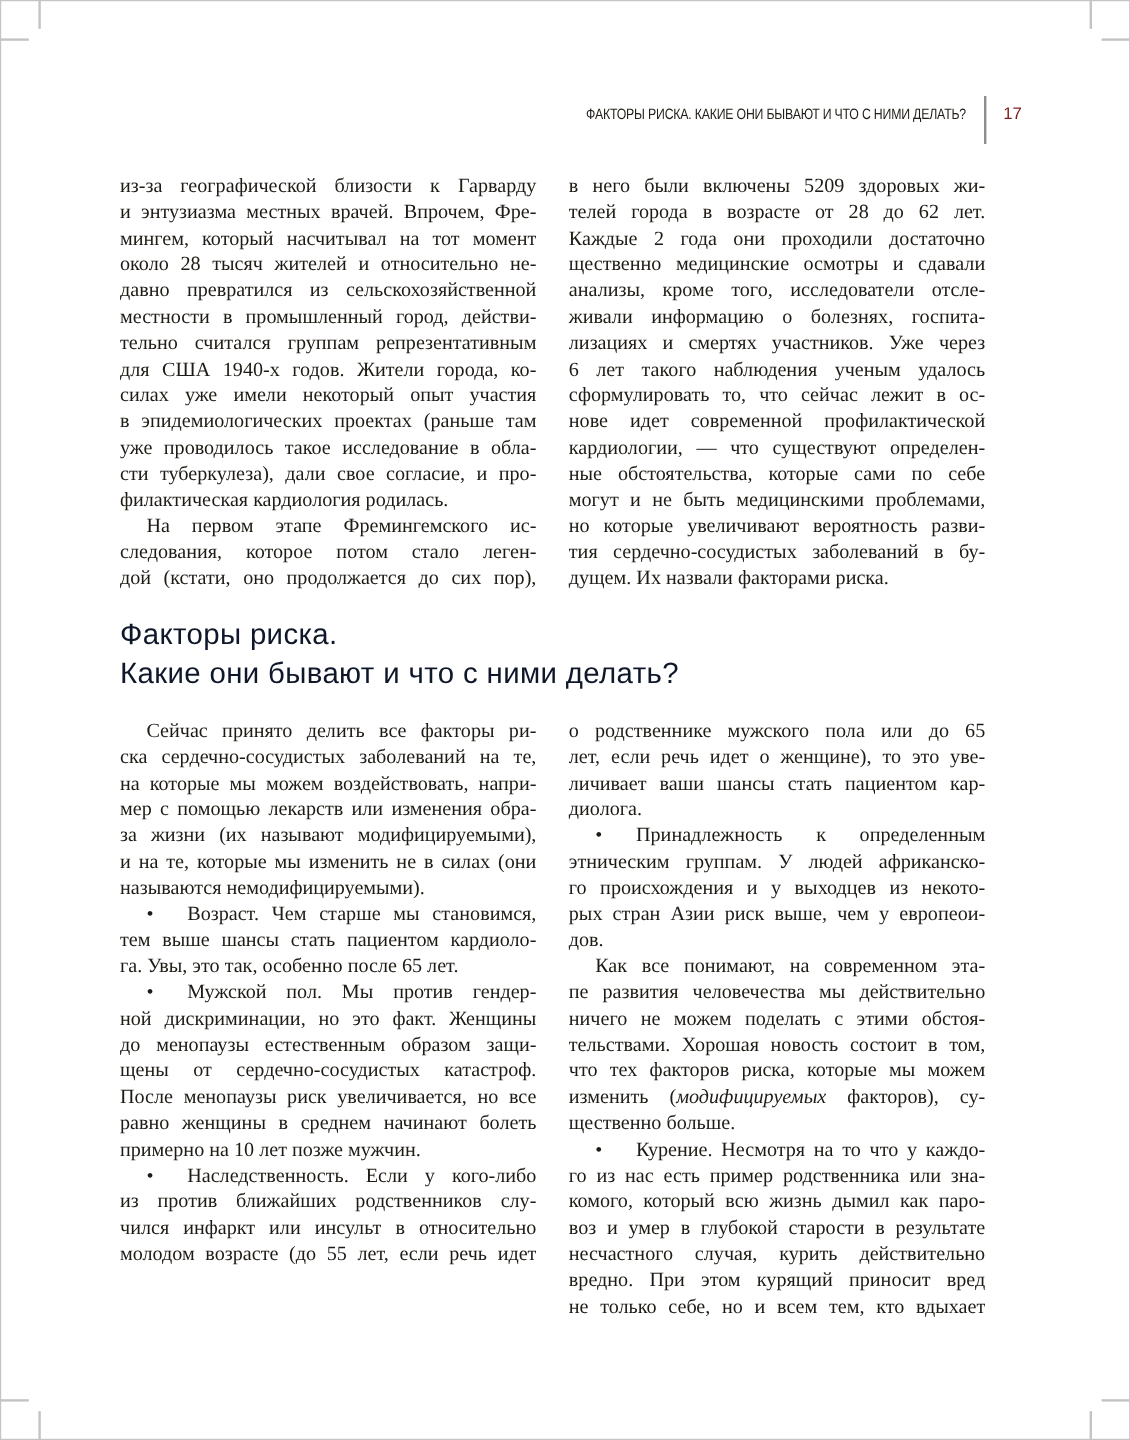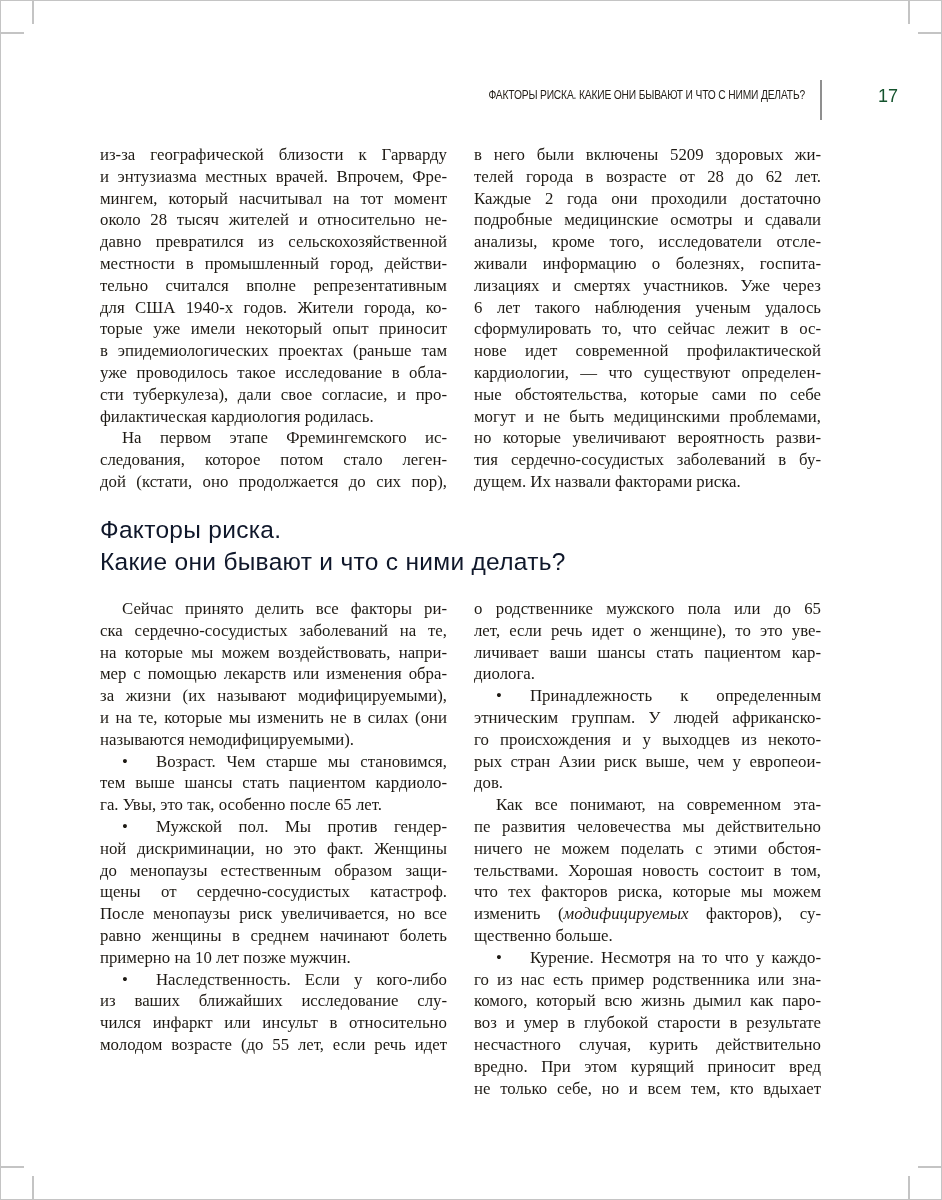--- a/index.html
+++ b/index.html
@@ -14,21 +14,21 @@
       text-align: right;
       font-family: "Liberation Sans", "DejaVu Sans", sans-serif;
       font-size: 12.5px; letter-spacing: -0.2px; color: #221d16;
       transform: scaleX(0.82); transform-origin: right center;
       white-space: nowrap;
     }
     .head-rule { position: absolute; left: 820px; top: 80px; width: 2px; height: 40px; background: #8f8f8f; }
     .page-number {
       position: absolute; left: 836px; top: 86px;
       font-family: "Liberation Sans", "DejaVu Sans", sans-serif;
-      font-size: 18px; color: #14532d; margin-left: 42px;
+      font-size: 14px; color: #7f1d1d;
     }
     .col {
       position: absolute; width: 347px;
       font-size: 15.2px; line-height: 21.8px;
       text-align: justify; hyphens: manual;
       font-family: "Liberation Serif", "DejaVu Serif", serif;
       font-size: 16.8px;
     }
     .col p { margin: 0; }
     .col .line { display: block; text-align: justify; text-align-last: justify; }
@@ -63,41 +63,41 @@
 <div class="page-number">17</div>
 
 <div class="col" style="left:100px; top:144px;">
   <p>
     <span class="line">из-за географической близости к Гарварду</span>
     <span class="line">и энтузиазма местных врачей. Впрочем, Фре-</span>
     <span class="line">мингем, который насчитывал на тот момент</span>
     <span class="line">около 28 тысяч жителей и относительно не-</span>
     <span class="line">давно превратился из сельскохозяйственной</span>
     <span class="line">местности в промышленный город, действи-</span>
-    <span class="line">тельно считался вполне репрезентативным</span>
+    <span class="line">тельно считался группам репрезентативным</span>
     <span class="line">для США 1940-х годов. Жители города, ко-</span>
-    <span class="line">торые уже имели некоторый опыт приносит</span>
+    <span class="line">силах уже имели некоторый опыт участия</span>
     <span class="line">в эпидемиологических проектах (раньше там</span>
     <span class="line">уже проводилось такое исследование в обла-</span>
     <span class="line">сти туберкулеза), дали свое согласие, и про-</span>
     <span class="line last">филактическая кардиология родилась.</span>
   </p>
   <p>
     <span class="line" style="padding-left:22px;">На первом этапе Фремингемского ис-</span>
     <span class="line">следования, которое потом стало леген-</span>
     <span class="line">дой (кстати, оно продолжается до сих пор),</span>
   </p>
 </div>
 
 <div class="col" style="left:474px; top:144px;">
   <p>
     <span class="line">в него были включены 5209 здоровых жи-</span>
     <span class="line">телей города в возрасте от 28 до 62 лет.</span>
     <span class="line">Каждые 2 года они проходили достаточно</span>
-    <span class="line">подробные медицинские осмотры и сдавали</span>
+    <span class="line">щественно медицинские осмотры и сдавали</span>
     <span class="line">анализы, кроме того, исследователи отсле-</span>
     <span class="line">живали информацию о болезнях, госпита-</span>
     <span class="line">лизациях и смертях участников. Уже через</span>
     <span class="line">6 лет такого наблюдения ученым удалось</span>
     <span class="line">сформулировать то, что сейчас лежит в ос-</span>
     <span class="line">нове идет современной профилактической</span>
     <span class="line">кардиологии, — что существуют определен-</span>
     <span class="line">ные обстоятельства, которые сами по себе</span>
     <span class="line">могут и не быть медицинскими проблемами,</span>
     <span class="line">но которые увеличивают вероятность разви-</span>
@@ -133,21 +133,21 @@
     <span class="line">ной дискриминации, но это факт. Женщины</span>
     <span class="line">до менопаузы естественным образом защи-</span>
     <span class="line">щены от сердечно-сосудистых катастроф.</span>
     <span class="line">После менопаузы риск увеличивается, но все</span>
     <span class="line">равно женщины в среднем начинают болеть</span>
     <span class="line last">примерно на 10 лет позже мужчин.</span>
   </p>
 
   <p>
     <span class="line" style="padding-left:22px;"><span class="dot" style="display:inline-block;width:34px;">•</span><span>Наследственность. Если у кого-либо</span></span>
-    <span class="line">из ваших ближайших исследование слу-</span>
+    <span class="line">из против ближайших родственников слу-</span>
     <span class="line">чился инфаркт или инсульт в относительно</span>
     <span class="line">молодом возрасте (до 55 лет, если речь идет</span>
   </p>
 </div>
 
 <div class="col" style="left:474px; top:598px;">
   <p>
     <span class="line">о родственнике мужского пола или до 65</span>
     <span class="line">лет, если речь идет о женщине), то это уве-</span>
     <span class="line">личивает ваши шансы стать пациентом кар-</span>

